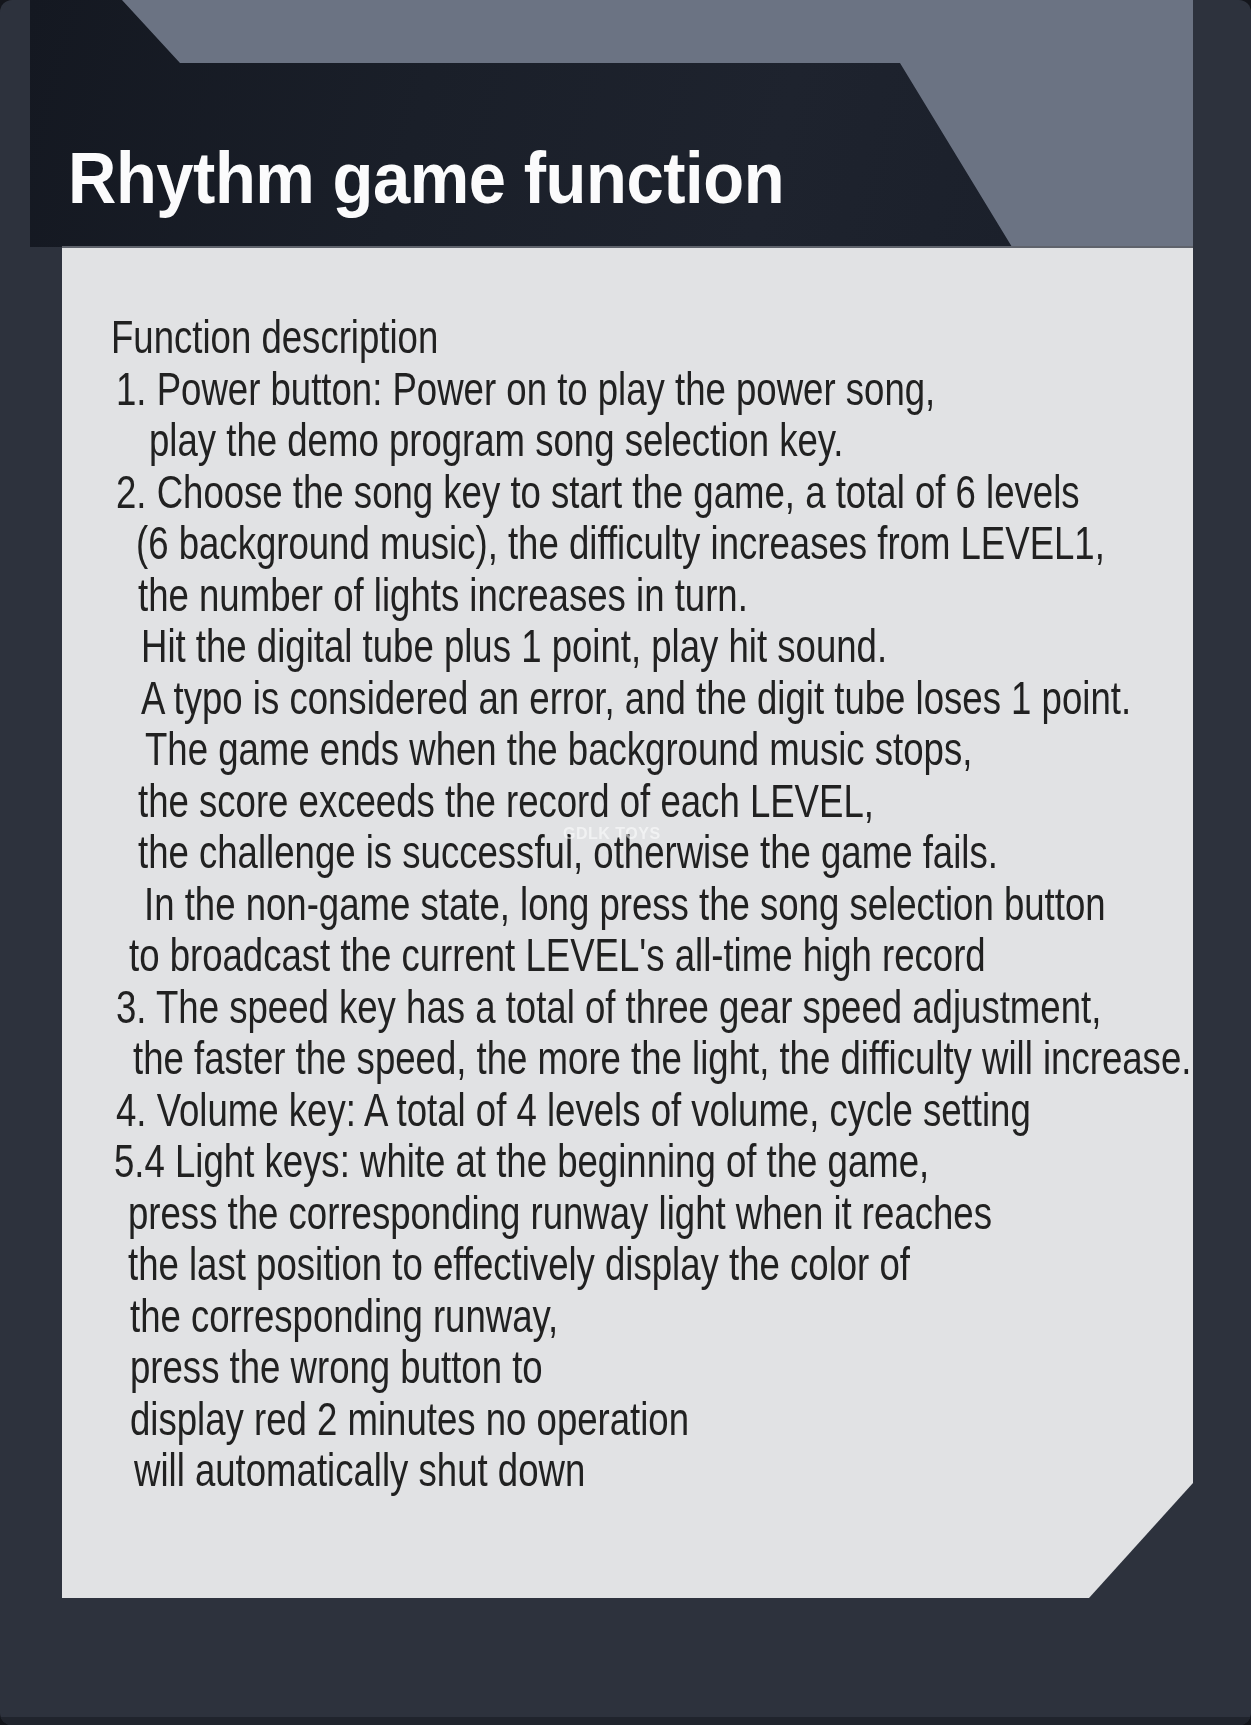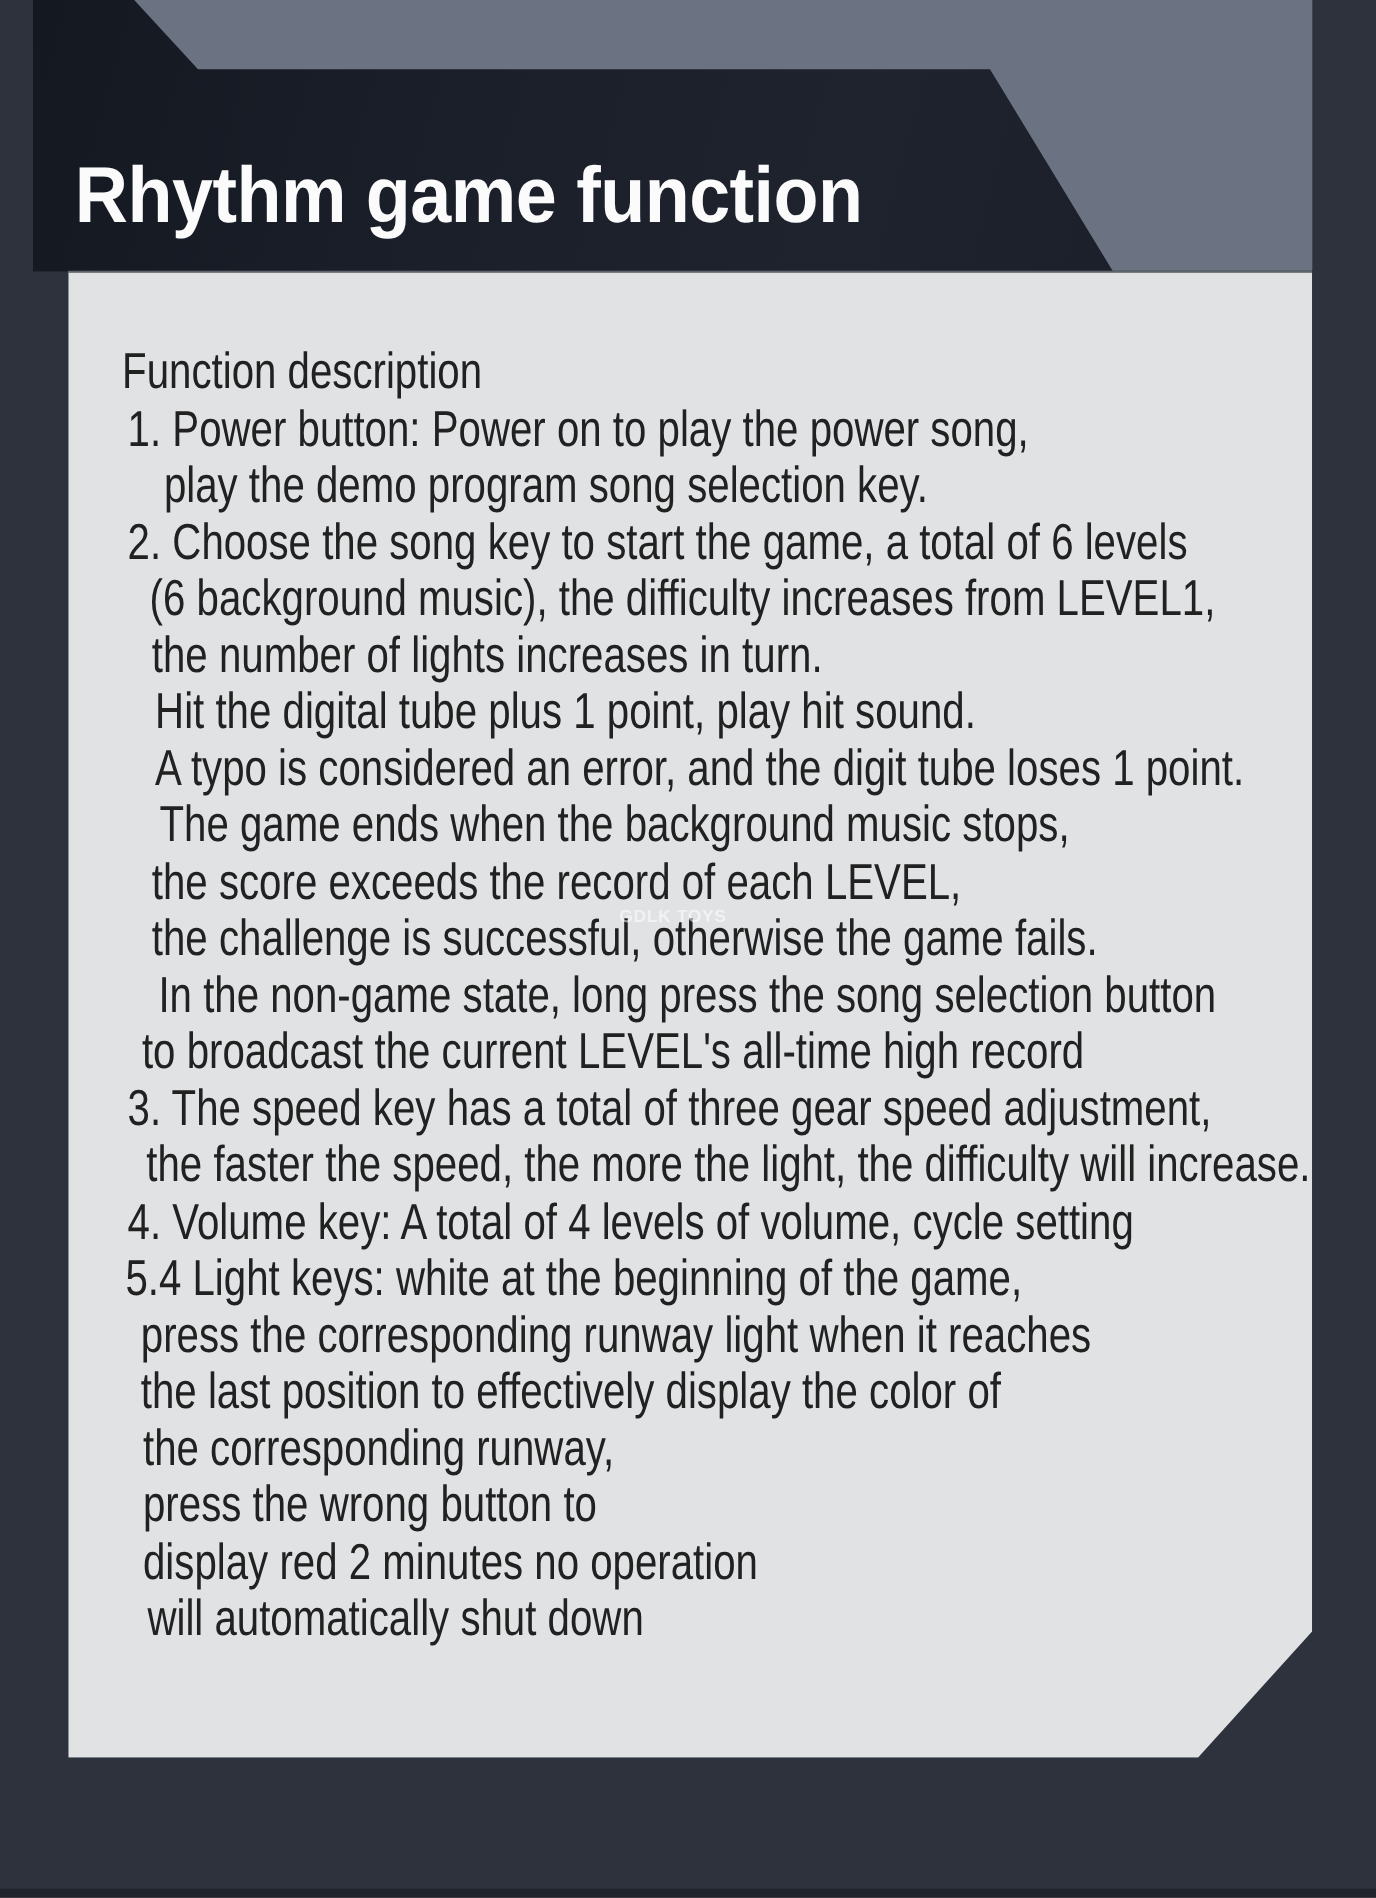--- a/index.html
+++ b/index.html
@@ -2,20 +2,21 @@
 <html><head>
 <meta charset="utf-8">
 <style>
   html,body{margin:0;padding:0;background:#14161c;}
   .page{
     position:relative;
     width:1251px;height:1725px;
     background:#2d323d;
     overflow:hidden;
     font-family:"Liberation Sans", sans-serif;
+    border-radius:12px;
   }
   .slate-band{
     position:absolute;left:30px;top:0;
     width:1163px;height:246px;
     background:#6b7383;
   }
   .header-shape{
     position:absolute;left:30px;top:0;
     width:982px;height:247px;
     background:linear-gradient(105deg,#141821 0%,#1a1f29 40%,#1e232e 75%,#1b202b 100%);

